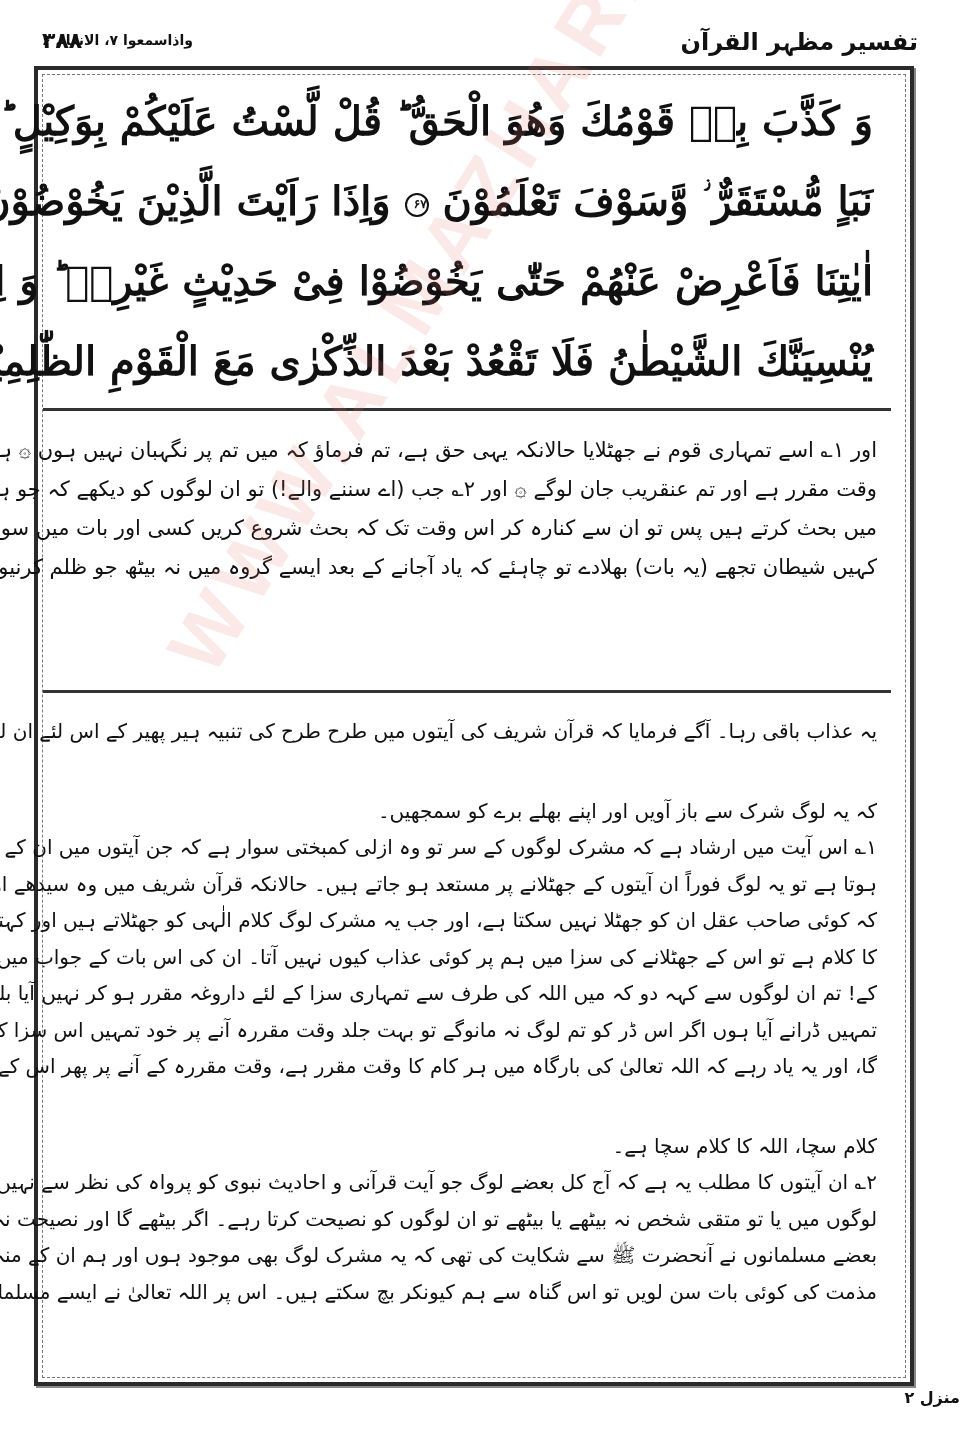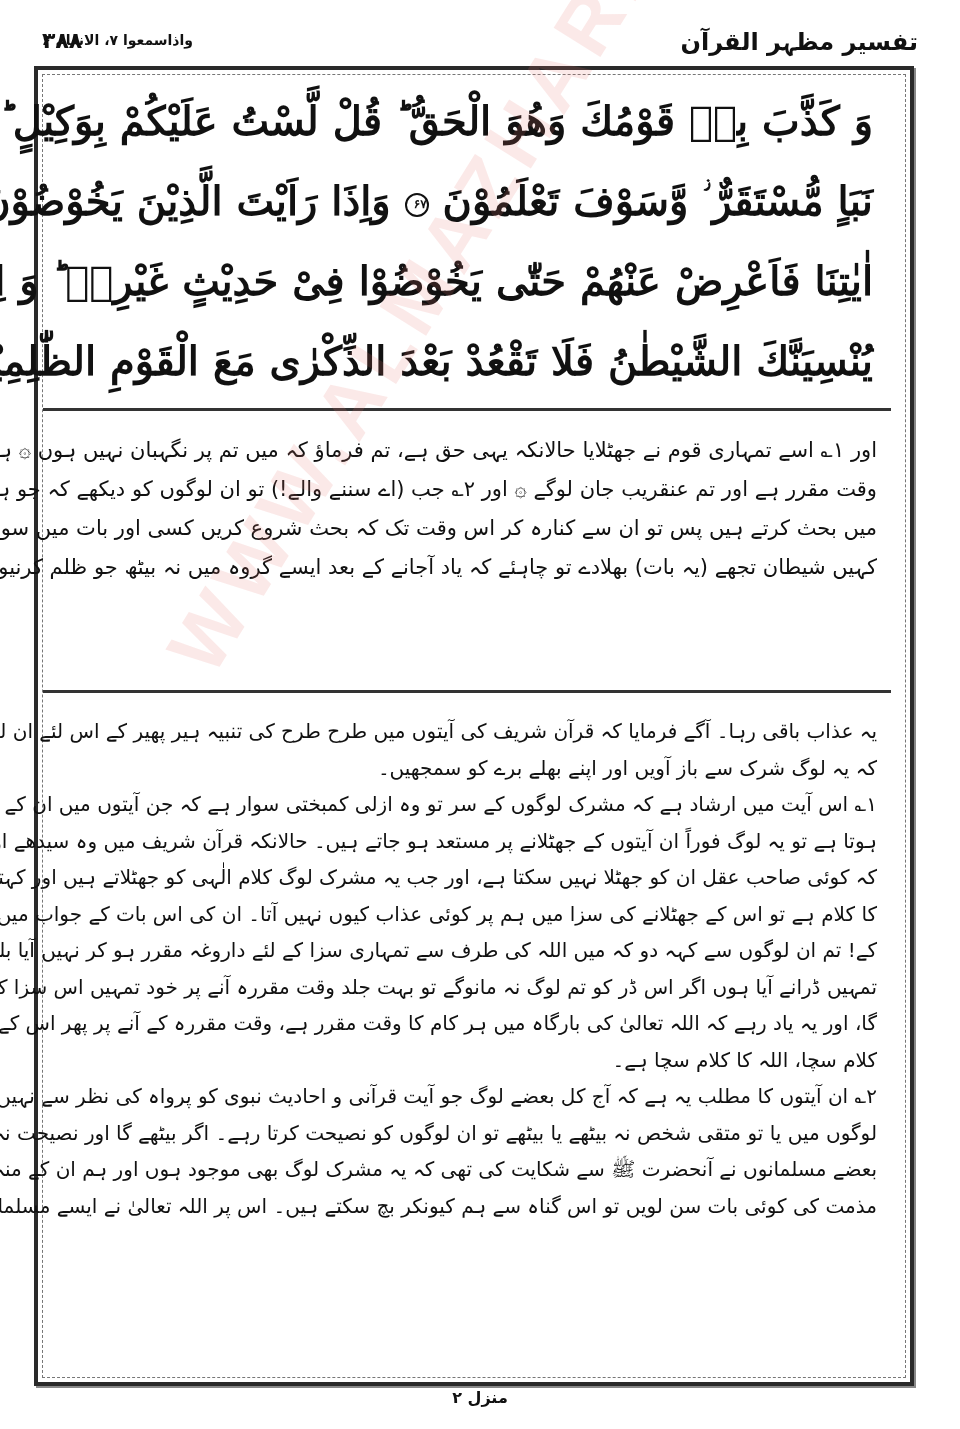--- a/index.html
+++ b/index.html
@@ -21,27 +21,27 @@
   .sec-comm  { top:615px; bottom:0; border-top:3px solid #333; padding:20px 14px 0 14px; box-sizing:border-box; }
 
   .quran-line { font-family:"DejaVu Serif", serif; font-weight:bold; font-size:40px;
                 line-height:80px; height:80px; white-space:nowrap; text-align:justify;
                 text-align-last:justify; }
   .trans-line { font-size:21px; line-height:39px; height:39px; white-space:nowrap;
                 text-align:justify; text-align-last:justify; }
   .trans-line.last { text-align-last:right; }
   .comm-line { font-size:20px; line-height:36.5px; height:36.5px; white-space:nowrap;
                text-align:justify; text-align-last:justify; }
-  .comm-line.short { text-align-last:right; }
+  .comm-line.short { text-align-last:right;margin-top:43px; }
 
   .ayah-mark { display:inline-block; border:2px solid #111; border-radius:50%;
                font-size:12px; line-height:18px; width:20px; height:20px;
                text-align:right; vertical-align:middle; }
 
-  .footer { position:absolute; top:1388px; left:0; right:0; text-align:center;
+  .footer { position:absolute; top:1388px; left:0; right:0; 
             font-size:16px; font-weight:bold; direction:rtl; }
 
   .watermark { position:absolute; left:150px; top:640px; width:900px;
                transform:rotate(-58deg); transform-origin:left top;
                font-family:"Liberation Sans", sans-serif; font-weight:bold;
                font-size:80px; letter-spacing:8px; color:rgba(230,120,110,0.16);
                pointer-events:none; white-space:nowrap; }
 </style>
 </head>
 <body>

